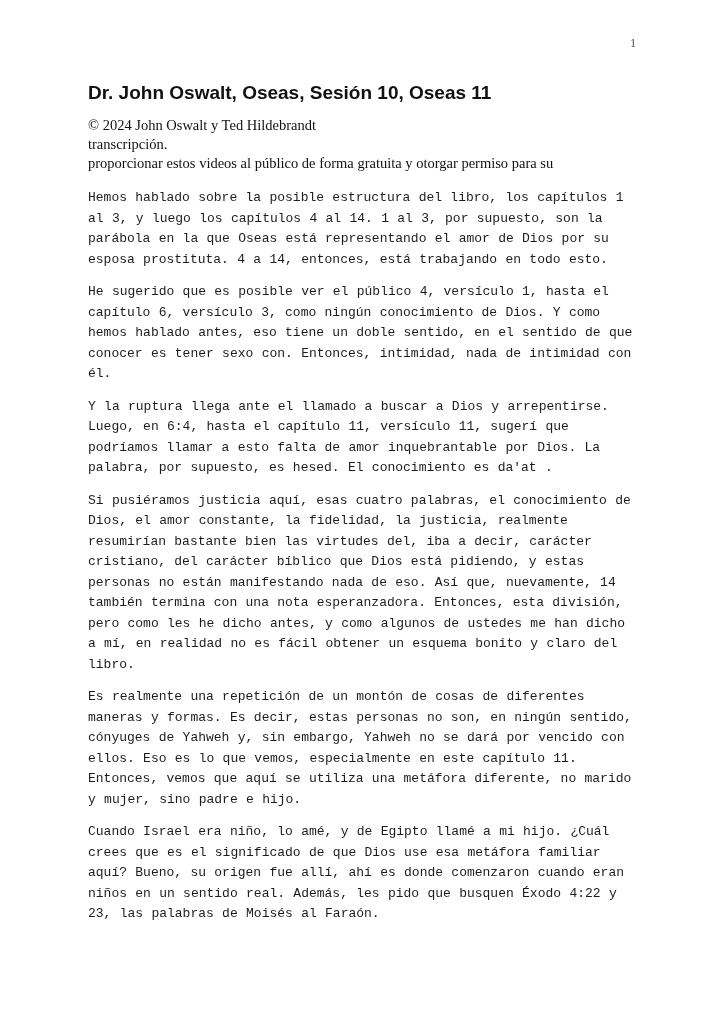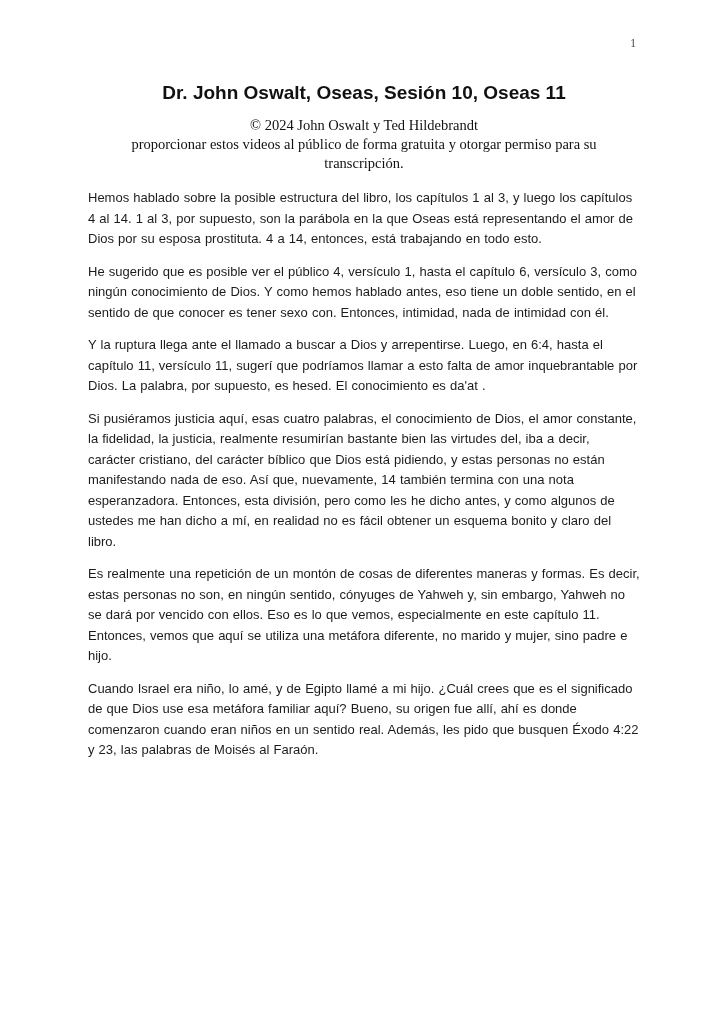--- a/index.html
+++ b/index.html
@@ -21,41 +21,39 @@
   .page-number {
     text-align: right;
     font-family: "Liberation Serif", serif;
     font-size: 11.5px;
     line-height: 1;
     color: #444444;
     padding-right: 4px;
   }
   .doc-title {
     margin-top: 32px;
-    text-align: center;
     font-family: "Liberation Sans", sans-serif;
     font-weight: 700;
     font-size: 19px;
     line-height: 1.15;
     color: #111111;
   }
   .subtitle {
     margin-top: 4px;
-    text-align: center;
     font-family: "Liberation Serif", serif;
     font-size: 14.5px;
     line-height: 1.32;
     color: #111111;
   }
   .subtitle .sub-line {
     display: block;
   }
   .body-text {
     margin-top: 15px;
-    font-family: Liberation Sans, sans-serif;
+    font-family: Liberation Mono, monospace;
     font-size: 13px;
     line-height: 20.5px;
     color: #1c1c1c;
   }
   .body-text p {
     margin: 0 0 12px 0;
     text-align: left;
     word-spacing: 0.5px;
   }
 </style>
@@ -63,22 +61,22 @@
 <body>
 
 <div class="page">
 
   <div class="page-number">1</div>
 
   <h1 class="doc-title">Dr. John Oswalt, Oseas, Sesión 10, Oseas 11</h1>
 
   <div class="subtitle">
     <span class="sub-line">© 2024 John Oswalt y Ted Hildebrandt</span>
+    <span class="sub-line">transcripción.</span>
     <span class="sub-line">proporcionar estos videos al público de forma gratuita y otorgar permiso para su</span>
-    <span class="sub-line">transcripción.</span>
   </div>
 
   <div class="body-text">
     <p>Hemos hablado sobre la posible estructura del libro, los capítulos 1 al 3, y luego los capítulos 4 al 14. 1 al 3, por supuesto, son la parábola en la que Oseas está representando el amor de Dios por su esposa prostituta. 4 a 14, entonces, está trabajando en todo esto.</p>
     <p>He sugerido que es posible ver el público 4, versículo 1, hasta el capítulo 6, versículo 3, como ningún conocimiento de Dios. Y como hemos hablado antes, eso tiene un doble sentido, en el sentido de que conocer es tener sexo con. Entonces, intimidad, nada de intimidad con él.</p>
     <p>Y la ruptura llega ante el llamado a buscar a Dios y arrepentirse. Luego, en 6:4, hasta el capítulo 11, versículo 11, sugerí que podríamos llamar a esto falta de amor inquebrantable por Dios. La palabra, por supuesto, es hesed. El conocimiento es da'at .</p>
     <p>Si pusiéramos justicia aquí, esas cuatro palabras, el conocimiento de Dios, el amor constante, la fidelidad, la justicia, realmente resumirían bastante bien las virtudes del, iba a decir, carácter cristiano, del carácter bíblico que Dios está pidiendo, y estas personas no están manifestando nada de eso. Así que, nuevamente, 14 también termina con una nota esperanzadora. Entonces, esta división, pero como les he dicho antes, y como algunos de ustedes me han dicho a mí, en realidad no es fácil obtener un esquema bonito y claro del libro.</p>
     <p>Es realmente una repetición de un montón de cosas de diferentes maneras y formas. Es decir, estas personas no son, en ningún sentido, cónyuges de Yahweh y, sin embargo, Yahweh no se dará por vencido con ellos. Eso es lo que vemos, especialmente en este capítulo 11. Entonces, vemos que aquí se utiliza una metáfora diferente, no marido y mujer, sino padre e hijo.</p>
     <p>Cuando Israel era niño, lo amé, y de Egipto llamé a mi hijo. ¿Cuál crees que es el significado de que Dios use esa metáfora familiar aquí? Bueno, su origen fue allí, ahí es donde comenzaron cuando eran niños en un sentido real. Además, les pido que busquen Éxodo 4:22 y 23, las palabras de Moisés al Faraón.</p>
   </div>

